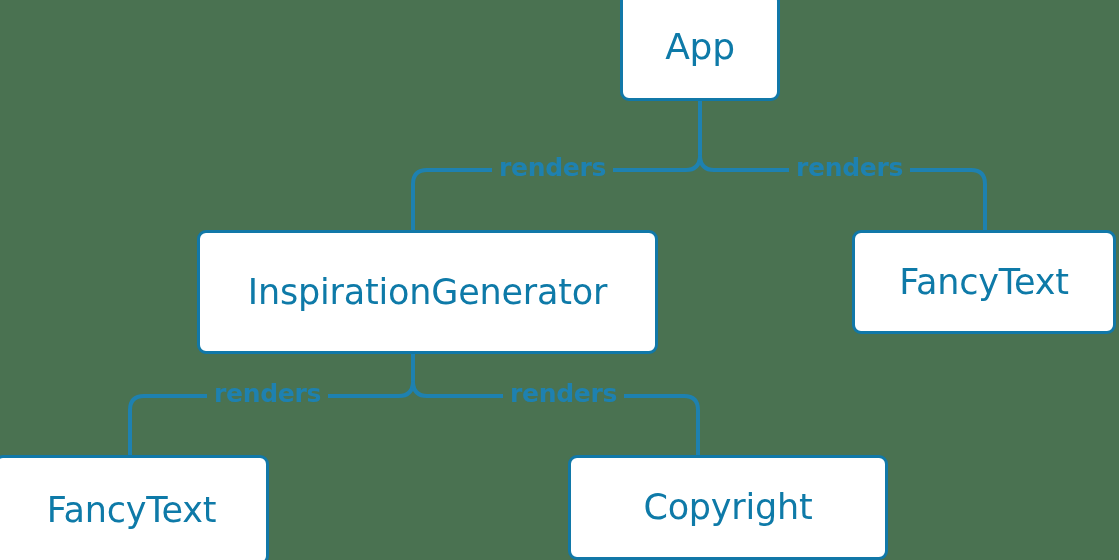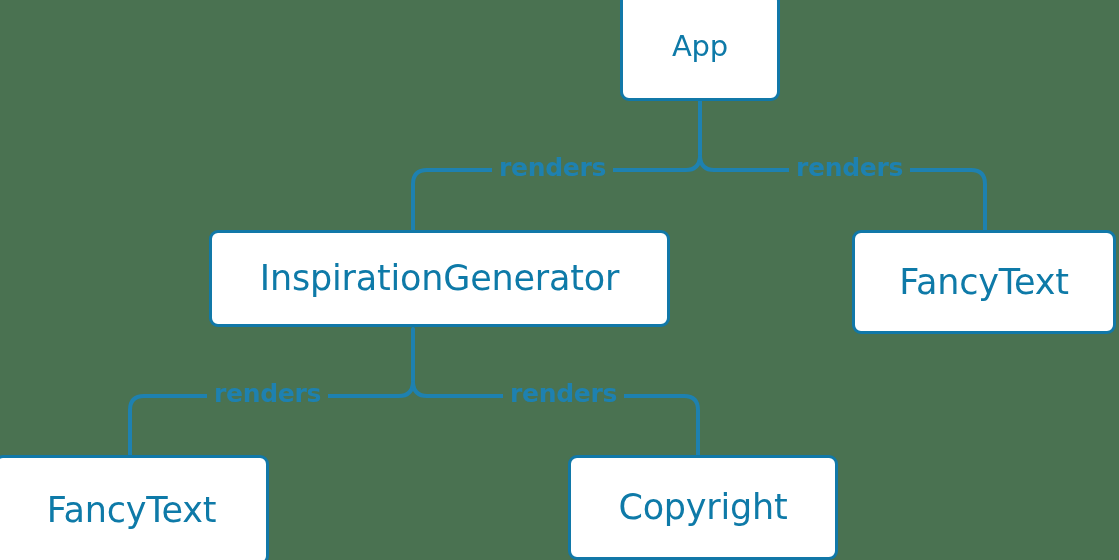--- a/index.html
+++ b/index.html
@@ -33,32 +33,32 @@
     color: #0e7aa8;
     letter-spacing: -0.2px;
     z-index: 2;
   }
   .node-label {
     color: #0e7aa8;
     white-space: nowrap;
     line-height: 1;
   }
   #node-app        { left: 620px; top: -8px;  width: 160px; height: 109px; }
-  #node-app .node-label { font-size: 29px; }
+  #node-app .node-label { font-size: 36px; }
 
-  #node-inspiration { left: 197px; top: 230px; width: 461px; height: 97px; margin-left: 12px; }
+  #node-inspiration { left: 197px; top: 230px; width: 461px; height: 124px; }
   #node-inspiration .node-label { font-size: 35px; }
 
   #node-fancytext-right { left: 852px; top: 230px; width: 264px; height: 104px; }
   #node-fancytext-right .node-label { font-size: 35px; }
 
   #node-fancytext-bottom { left: -6px; top: 455px; width: 275px; height: 110px; }
   #node-fancytext-bottom .node-label { font-size: 35px; }
 
-  #node-copyright  { left: 568px; top: 455px; width: 270px; height: 105px; }
+  #node-copyright  { left: 568px; top: 455px; width: 320px; height: 105px; }
   #node-copyright .node-label { font-size: 35px; }
 
   .edge-label {
     position: absolute;
     color: #1e81b0;
     font-size: 25px;
     font-weight: 700;
     letter-spacing: -0.3px;
     white-space: nowrap;
     line-height: 1;

